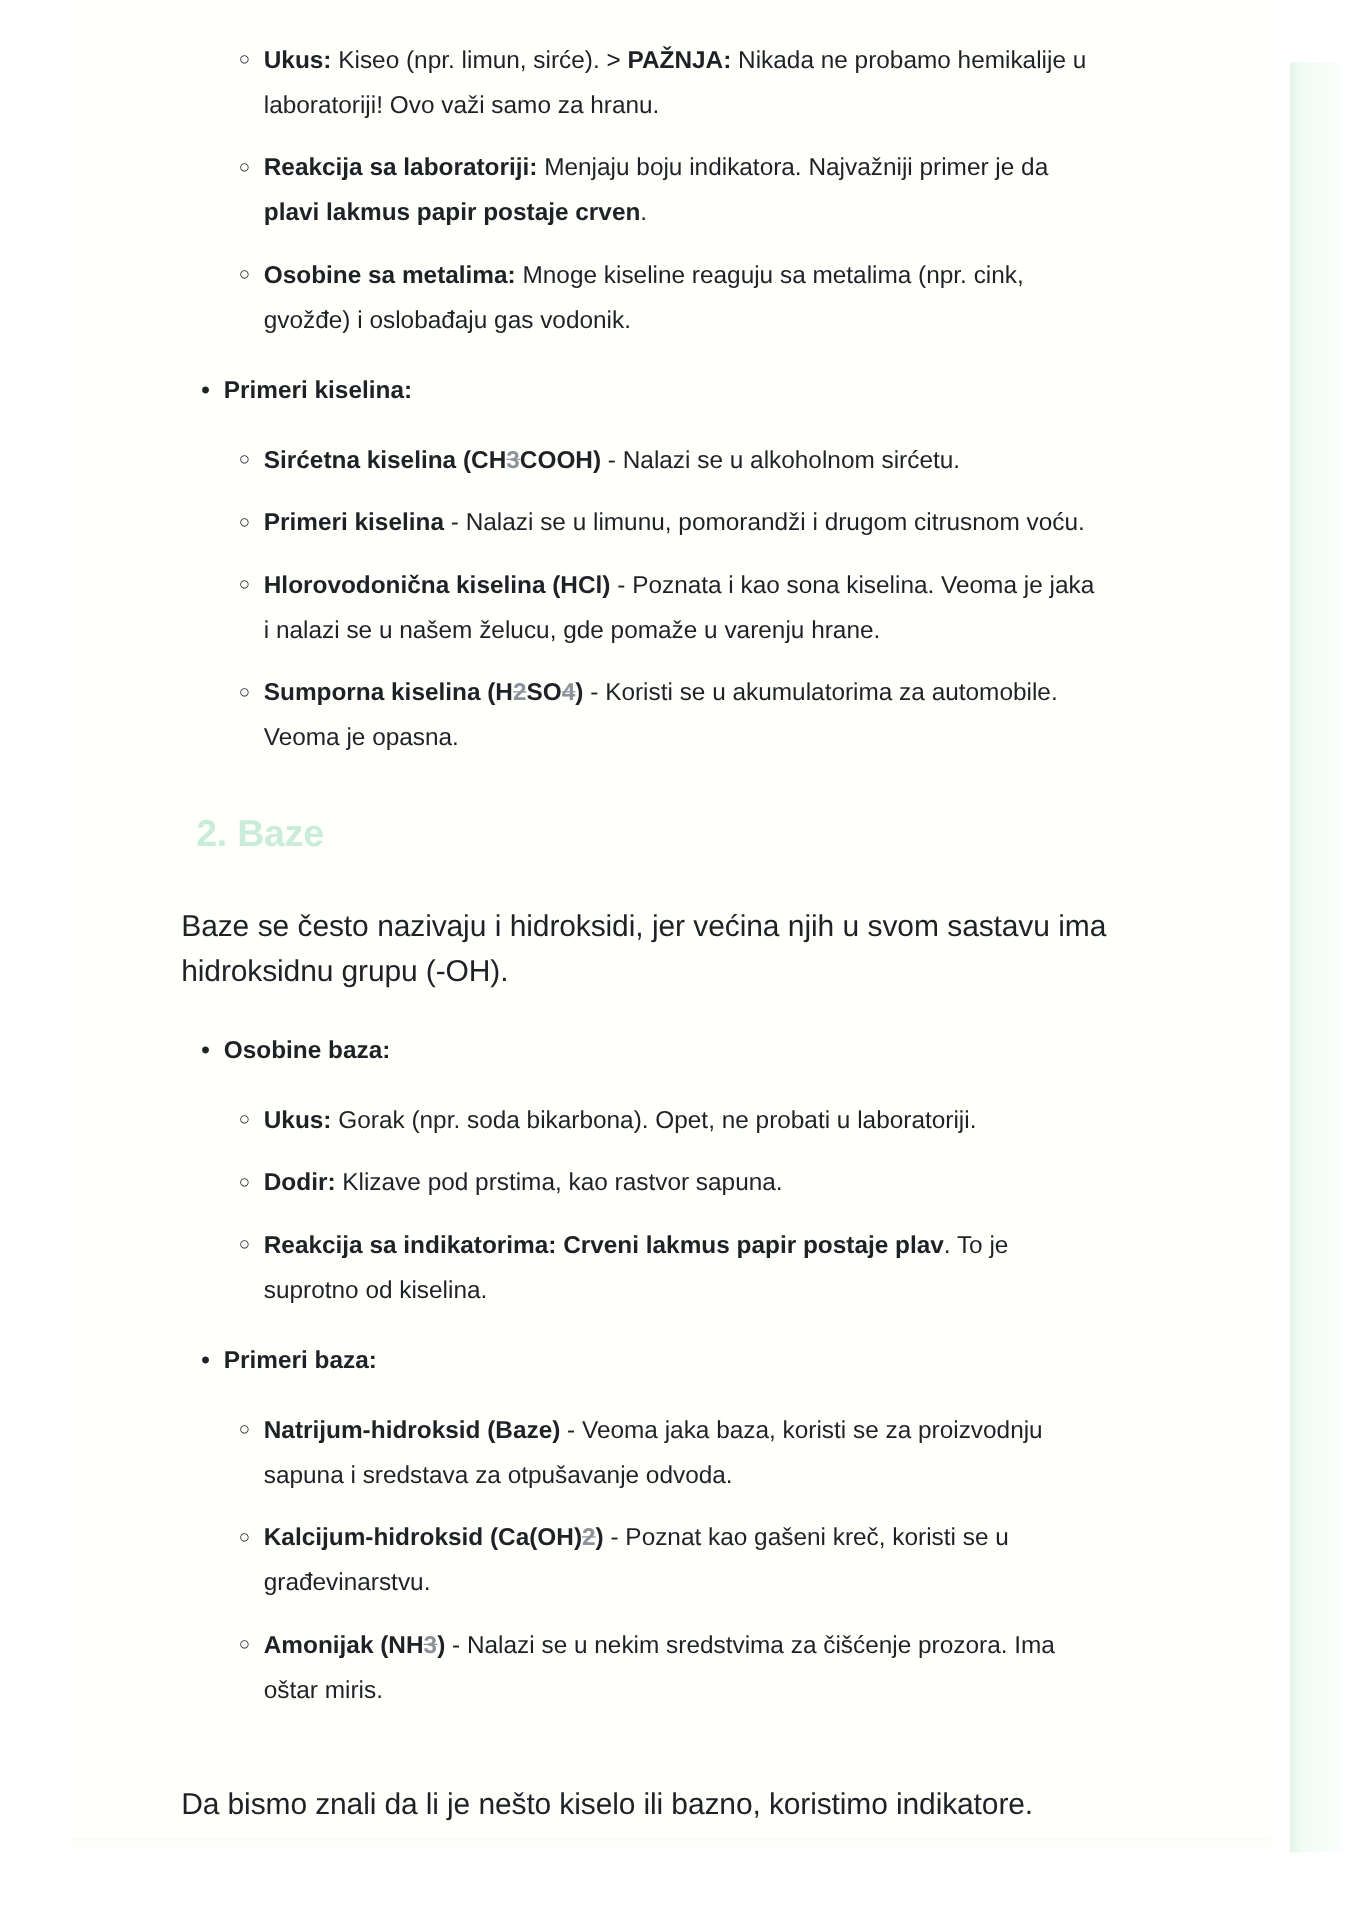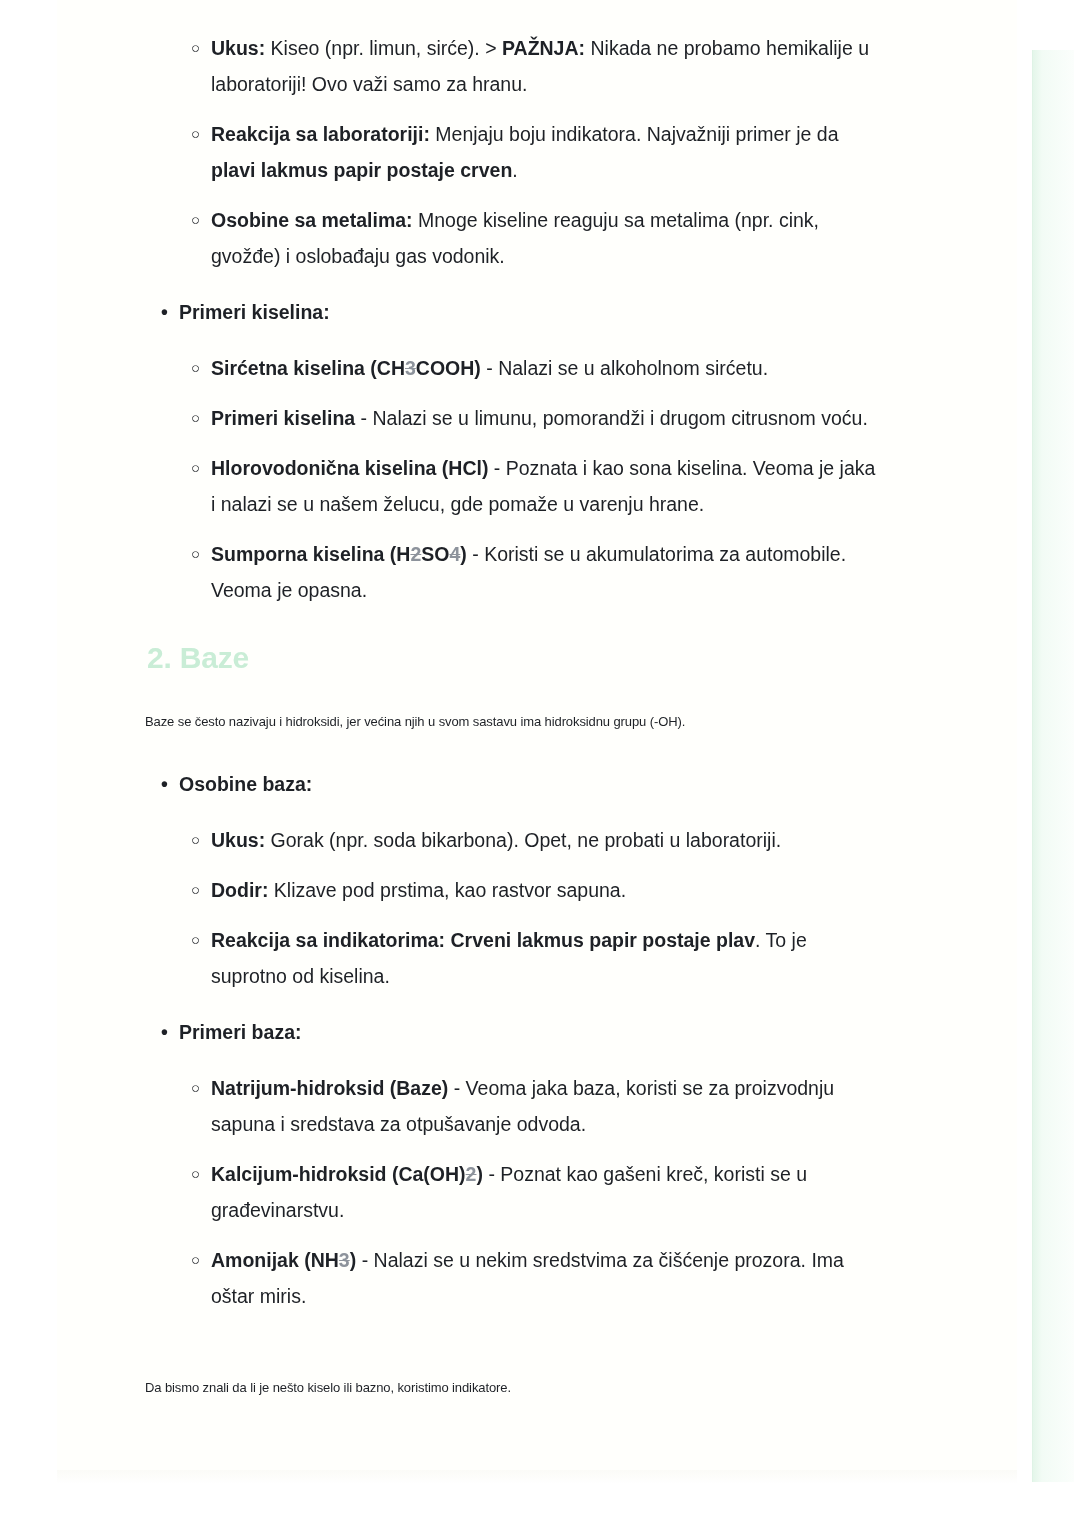--- a/index.html
+++ b/index.html
@@ -53,34 +53,34 @@
 
   #content {
     position: absolute;
     left: 88px;
     top: 0;
     width: 740px;
   }
 
   
   .para {
-    font-size: 13px;
+    font-size: 24px;
     line-height: 36px;
     color: #1e2126;
     text-align: justify;
     margin: 0;
     letter-spacing: -0.1px;
   }
 
   h2.sec-head {
     font-size: 30px;
     line-height: 36px;
     font-weight: 700;
     color: #c9edd6;
-    margin: 2px;
+    margin: 12px;
     letter-spacing: -0.2px;
   }
 
   ul {
     margin: 0;
     padding: 0;
     list-style: none;
   }
 
   li.lvl1 {

